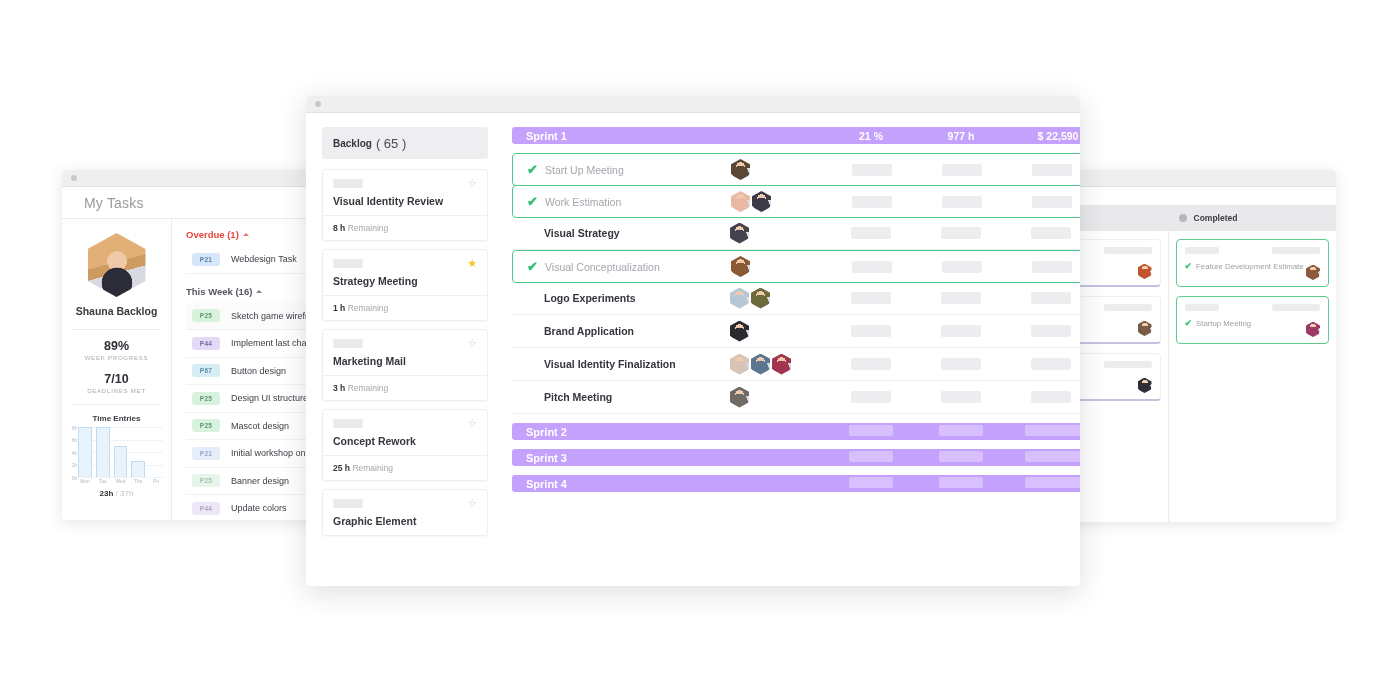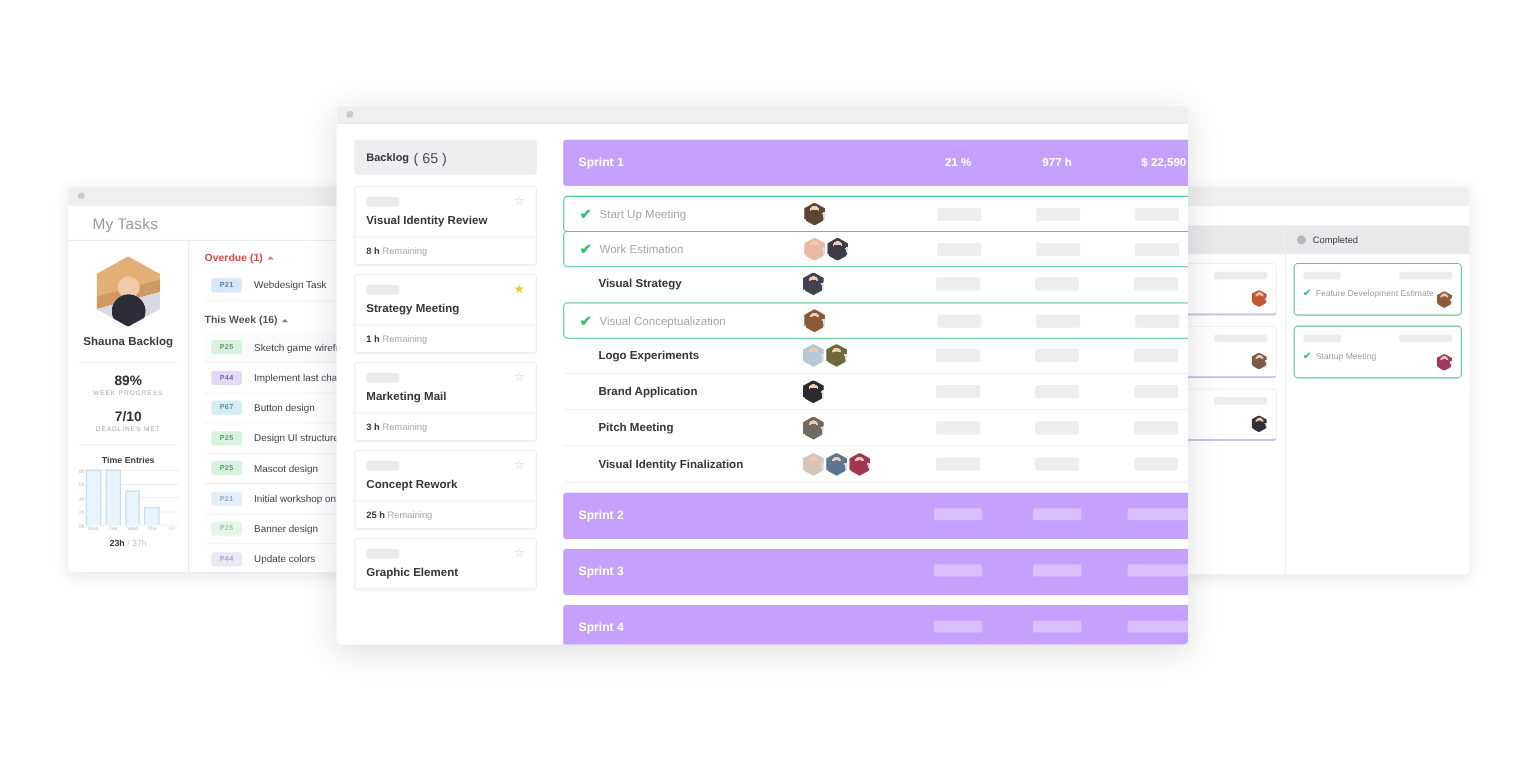--- a/index.html
+++ b/index.html
@@ -122,21 +122,21 @@
     overflow: hidden;
   }
   #right-body { display: flex; height: 100%; padding-top: 18px; }
   .board-col { flex: 1; border-right: 1px solid #ececee; }
   .board-col:last-child { border-right: none; }
   .col-head {
     height: 26px; background: #e9e9eb;
     display: flex; align-items: center; gap: 7px; padding-left: 10px;
   }
   .col-dot { width: 8px; height: 8px; border-radius: 50%; background: #b6b6bc; }
-  .col-title { font-size: 8.5px; font-weight: normal; color: #3b3b44; }
+  .col-title { font-size: 8.5px; font-weight: bold; color: #3b3b44; }
   .col-body { padding: 8px 7px; }
   .bcard {
     background: #fff; border-radius: 4px; margin-bottom: 9px;
     padding: 7px 8px 6px; border: 1px solid #f0f0f2;
     border-bottom: 2px solid #c3c3e0;
     min-height: 48px; position: relative;
   }
   .bcard.done { border: 1.6px solid #5ecb8e; border-bottom: 1.6px solid #5ecb8e; }
   .skel { background: #ececee; border-radius: 2px; height: 7px; }
   .bcard-row { display: flex; justify-content: space-between; margin-bottom: 7px; }
@@ -180,21 +180,21 @@
   }
   .star.on { color: #f6c62c; }
   .bl-foot {
     border-top: 1px solid #f0f0f2; padding: 7px 10px;
     font-size: 8.5px; color: #a6a6ad;
   }
   .bl-foot b { color: #35353d; font-size: 8.5px; }
 
   #sprint-col { flex: 1; padding: 14px 10px 0 12px; }
   .sprint-head {
-    height: 42px; border-radius: 3px; margin-bottom: 9px;
+    height: 17px; border-radius: 3px; margin-bottom: 9px;
     display: flex; align-items: center; color: #fff;
     font-size: 11px; font-weight: bold; padding: 0 14px;
   }
   .sp-name { flex: none; width: 300px; }
   .sp-m { width: 90px; text-align: center; font-size: 10.5px; }
   .sp-m.wide { width: 104px; }
   .sp-skel { display: inline-block; height: 11px; border-radius: 2px; background: rgba(255,255,255,0.33); }
 
   .s-row {
     height: 33px; margin-bottom: 0; display: flex; align-items: center;
@@ -566,41 +566,41 @@
               </span>
               <span class="s-cell">
                 <span class="g"></span>
               </span>
               <span class="s-cell">
                 <span class="g"></span>
               </span>
             </div>
             <div class="s-row">
               <span class="s-check"></span>
-              <span class="s-name">Pitch Meeting</span>
-              <span class="s-av">
-                <span class="hexa" style="background: radial-gradient(circle at 50% 70%, rgb(111, 106, 99) 0px, rgb(111, 106, 99) 46%, transparent 47%), radial-gradient(circle at 50% 36%, rgb(240, 203, 176) 0px, rgb(240, 203, 176) 26%, transparent 27%), linear-gradient(160deg, rgb(111, 106, 99) 0px, rgb(111, 106, 99) 55%, rgb(220, 220, 228) 55%);"></span>
-              </span>
-              <span class="s-cell">
-                <span class="g"></span>
-              </span>
-              <span class="s-cell">
-                <span class="g"></span>
-              </span>
-              <span class="s-cell">
-                <span class="g"></span>
-              </span>
-            </div>
-            <div class="s-row">
-              <span class="s-check"></span>
               <span class="s-name">Visual Identity Finalization</span>
               <span class="s-av">
                 <span class="hexa" style="background: radial-gradient(circle at 50% 70%, rgb(215, 196, 182) 0px, rgb(215, 196, 182) 46%, transparent 47%), radial-gradient(circle at 50% 36%, rgb(240, 203, 176) 0px, rgb(240, 203, 176) 26%, transparent 27%), linear-gradient(160deg, rgb(215, 196, 182) 0px, rgb(215, 196, 182) 55%, rgb(220, 220, 228) 55%);"></span>
                 <span class="hexa" style="background: radial-gradient(circle at 50% 70%, rgb(92, 117, 144) 0px, rgb(92, 117, 144) 46%, transparent 47%), radial-gradient(circle at 50% 36%, rgb(240, 203, 176) 0px, rgb(240, 203, 176) 26%, transparent 27%), linear-gradient(160deg, rgb(92, 117, 144) 0px, rgb(92, 117, 144) 55%, rgb(220, 220, 228) 55%);"></span>
                 <span class="hexa" style="background: radial-gradient(circle at 50% 70%, rgb(162, 53, 80) 0px, rgb(162, 53, 80) 46%, transparent 47%), radial-gradient(circle at 50% 36%, rgb(240, 203, 176) 0px, rgb(240, 203, 176) 26%, transparent 27%), linear-gradient(160deg, rgb(162, 53, 80) 0px, rgb(162, 53, 80) 55%, rgb(220, 220, 228) 55%);"></span>
+              </span>
+              <span class="s-cell">
+                <span class="g"></span>
+              </span>
+              <span class="s-cell">
+                <span class="g"></span>
+              </span>
+              <span class="s-cell">
+                <span class="g"></span>
+              </span>
+            </div>
+            <div class="s-row">
+              <span class="s-check"></span>
+              <span class="s-name">Pitch Meeting</span>
+              <span class="s-av">
+                <span class="hexa" style="background: radial-gradient(circle at 50% 70%, rgb(111, 106, 99) 0px, rgb(111, 106, 99) 46%, transparent 47%), radial-gradient(circle at 50% 36%, rgb(240, 203, 176) 0px, rgb(240, 203, 176) 26%, transparent 27%), linear-gradient(160deg, rgb(111, 106, 99) 0px, rgb(111, 106, 99) 55%, rgb(220, 220, 228) 55%);"></span>
               </span>
               <span class="s-cell">
                 <span class="g"></span>
               </span>
               <span class="s-cell">
                 <span class="g"></span>
               </span>
               <span class="s-cell">
                 <span class="g"></span>
               </span>

